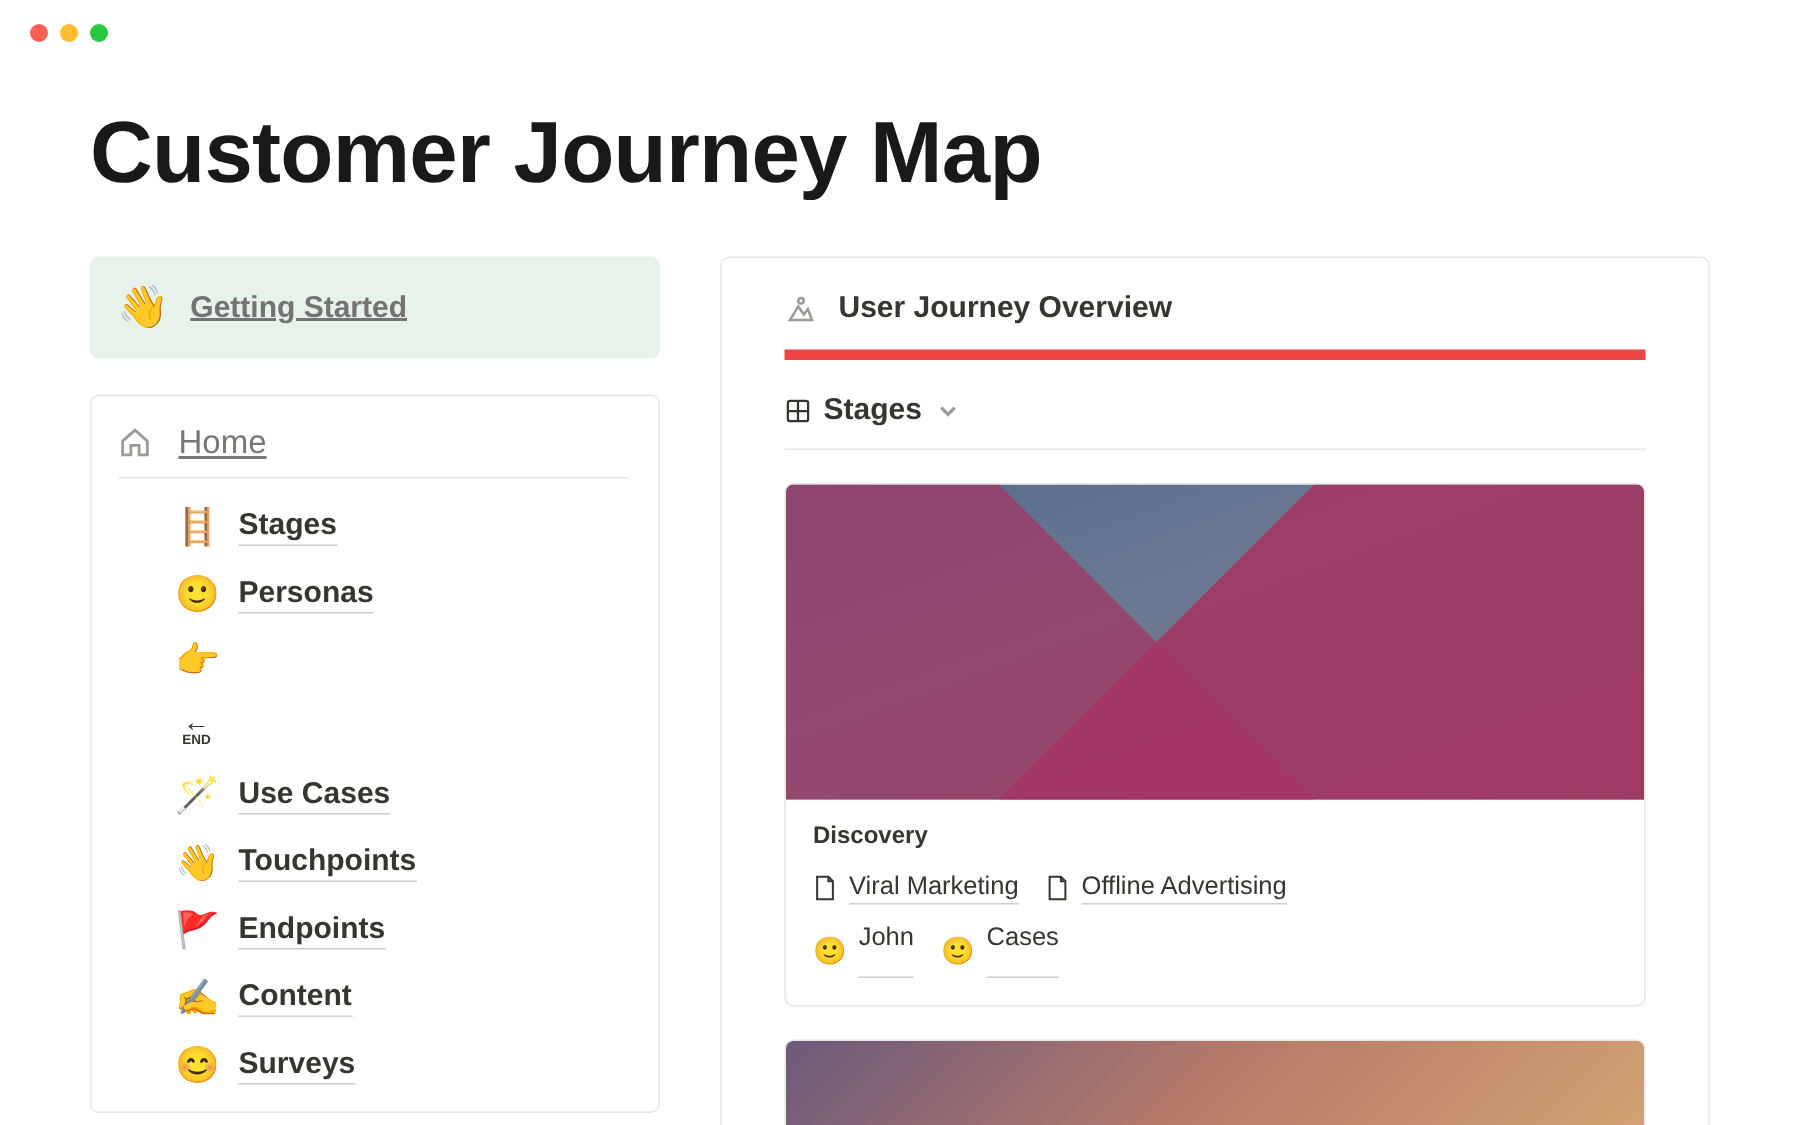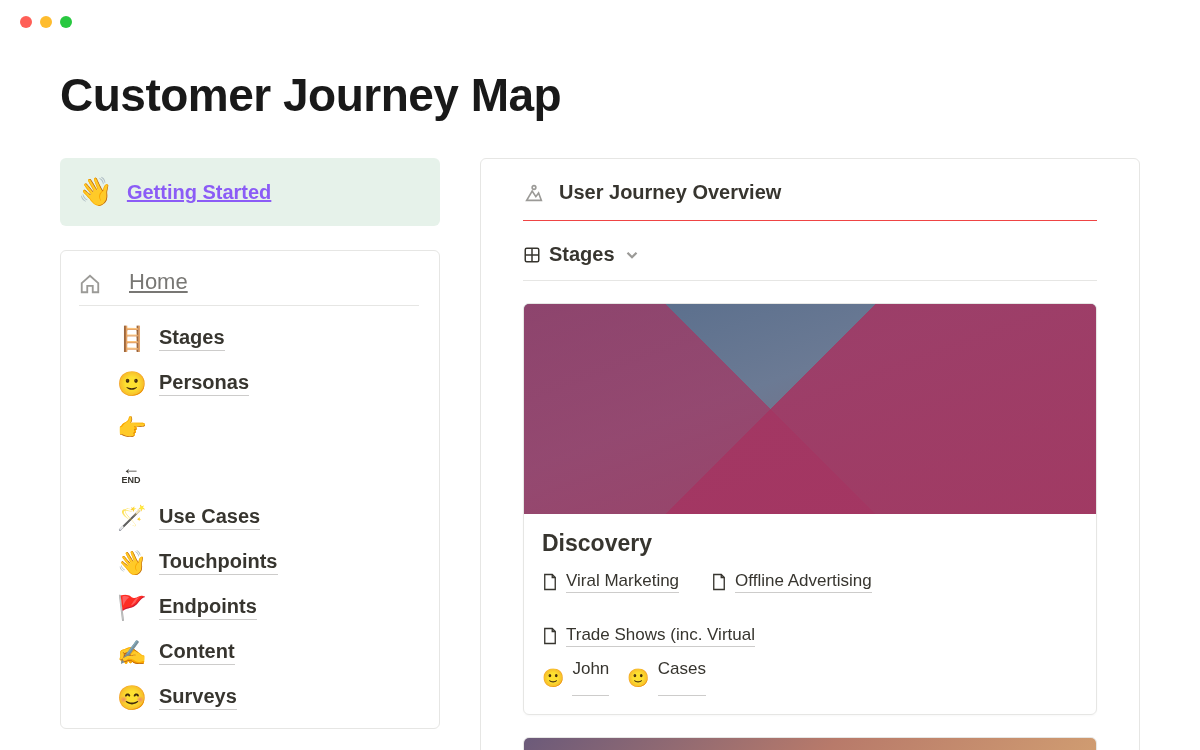--- a/index.html
+++ b/index.html
@@ -18,21 +18,21 @@
 }
 .window-dot {
   width: 12px;
   height: 12px;
   border-radius: 50%;
 }
 .page {
   padding: 40px 60px 0 60px;
 }
 .page-title {
-  font-size: 46px;
+  font-size: 58px;
   font-weight: 800;
   letter-spacing: -0.5px;
   margin-bottom: 36px;
   color: #191919;
 }
 .layout {
   display: flex;
   gap: 40px;
 }
 .sidebar {
@@ -46,34 +46,34 @@
   display: flex;
   align-items: center;
   gap: 14px;
   margin-bottom: 24px;
 }
 .callout .emoji {
   font-size: 28px;
   line-height: 1;
 }
 .callout-link {
-  color: #8b5cf6;
+  color: #737373;
   font-size: 20px;
   font-weight: 700;
   text-decoration: underline;
 }
 .nav-card {
   border: 1px solid #e6e6e4;
   border-radius: 6px;
   padding: 18px 20px;
 }
 .nav-home {
   display: flex;
-  align-items: flex-end;
-  gap: 28px;
+  align-items: center;
+  gap: 18px;
   padding-bottom: 10px;
   border-bottom: 1px solid #e6e6e4;
   margin-bottom: 20px;
   margin-left: -2px;
 }
 .nav-home .home-label {
   color: #787774;
   font-size: 22px;
   font-weight: 500;
   text-decoration: underline;
@@ -130,21 +130,21 @@
   overflow: hidden;
 }
 .main-inner {
   padding: 0 42px;
 }
 .overview-header {
   display: flex;
   align-items: center;
   gap: 14px;
   padding-bottom: 16px;
-  border-bottom: 1px solid #ef4444;
+  border-bottom: 7px solid #ef4444;
   margin-bottom: 22px;
 }
 .overview-icon {
   width: 22px;
   height: 22px;
   color: #9b9a97;
 }
 .overview-title {
   font-size: 20px;
   font-weight: 700;
@@ -190,28 +190,28 @@
     linear-gradient(160deg, #556b8a 0%, #6b7a94 40%, #7a6c80 70%, #8a5c70 100%);
 }
 .cover-2 {
   height: 60px;
   background: linear-gradient(135deg, #6b5a7a 0%, #b87a6a 50%, #d4a272 100%);
 }
 .card-body {
   padding: 16px 18px 18px 18px;
 }
 .card-title {
-  font-size: 23px;
+  font-size: 16px;
   font-weight: 700;
   margin-bottom: 14px;
 }
 .tag-row {
   display: flex;
   flex-wrap: wrap;
-  gap: 32px;
+  gap: 18px;
   align-items: center;
   margin-bottom: 12px;
   text-align: center;
 }
 .tag {
   display: flex;
   align-items: center;
   gap: 8px;
   font-size: 17px;
   color: #37352f;
@@ -349,27 +349,20 @@
                 </svg>
                 <span class="tag-label">Viral Marketing</span>
               </div>
               <div class="tag">
                 <svg class="page-icon" viewBox="0 0 20 24" fill="none" stroke="currentColor" stroke-width="1.8">
                   <path d="M3 2 H13 L17 6 V22 H3 Z"></path>
                     <path d="M13 2 V6 H17"></path>
                 </svg>
                 <span class="tag-label">Offline Advertising</span>
               </div>
-              <div class="tag">
-                <svg class="page-icon" viewBox="0 0 20 24" fill="none" stroke="currentColor" stroke-width="1.8">
-                  <path d="M3 2 H13 L17 6 V22 H3 Z"></path>
-                    <path d="M13 2 V6 H17"></path>
-                </svg>
-                <span class="tag-label">Trade Shows (inc. Virtual</span>
-              </div>
             </div>
             <div class="persona-row">
               <div class="persona">
                 <span class="persona-emoji">🙂</span>
                 <span class="persona-name">John</span>
               </div>
               <div class="persona">
                 <span class="persona-emoji">🙂</span>
                 <span class="persona-name">Cases</span>
               </div>

